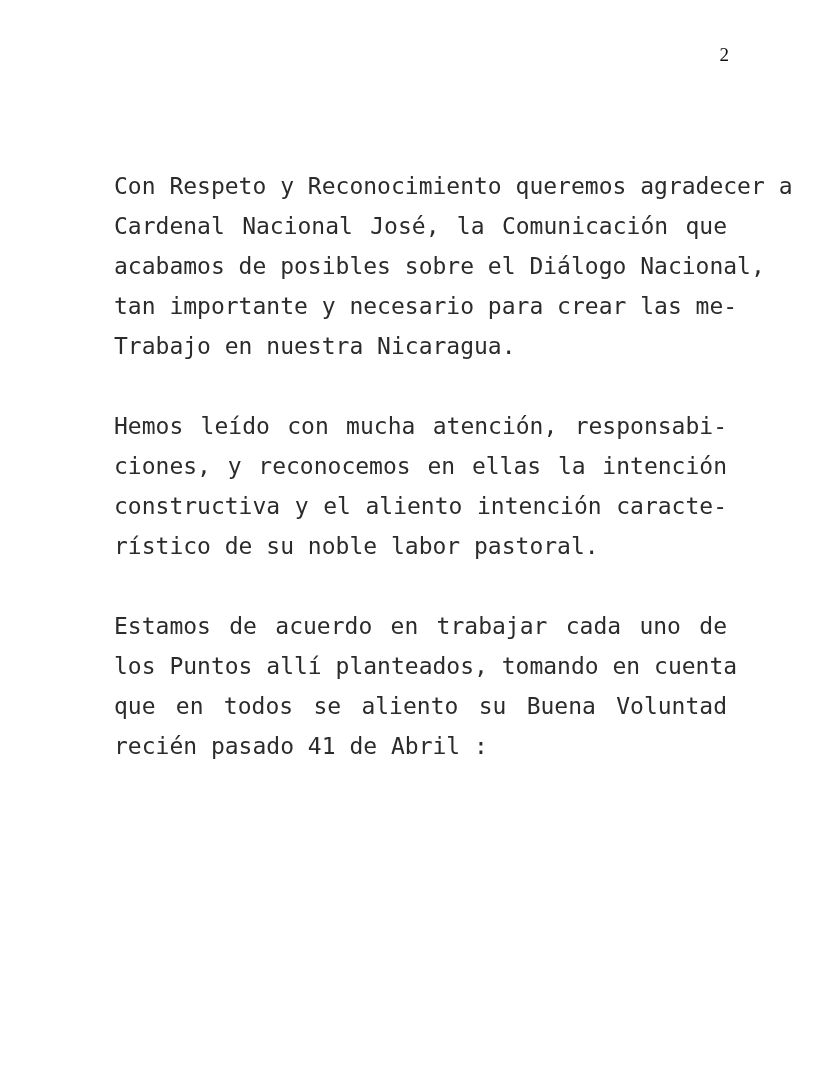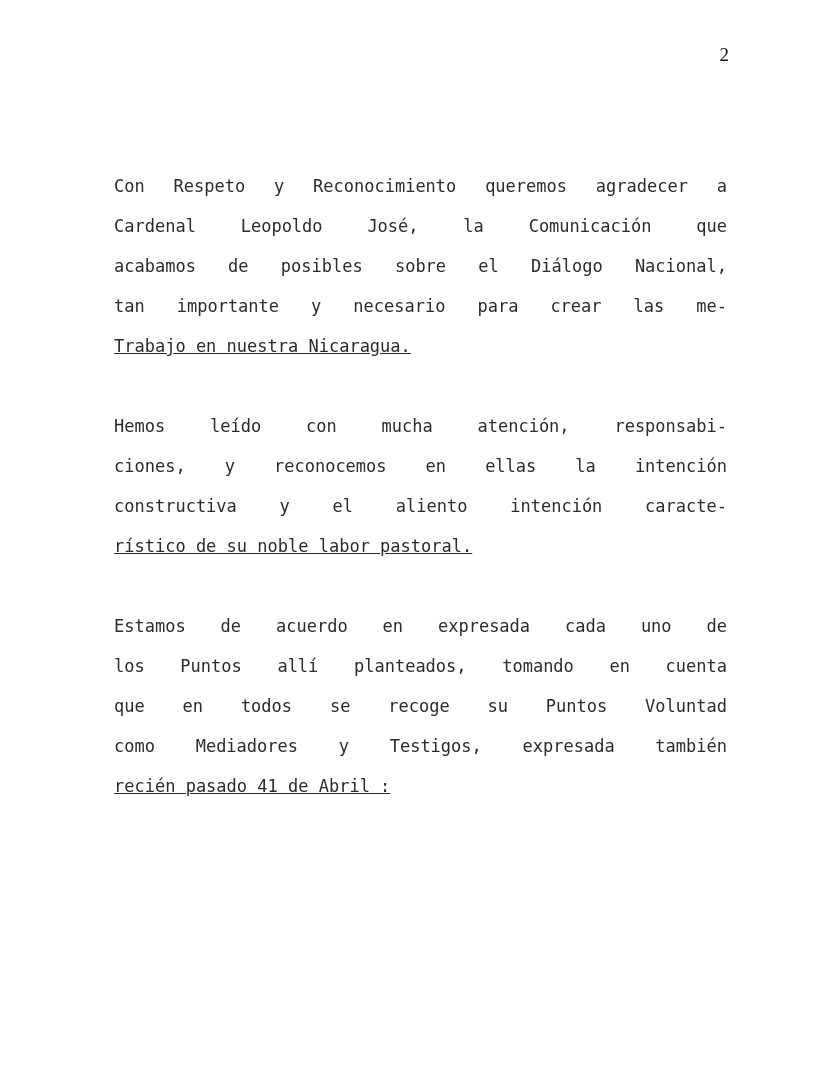--- a/index.html
+++ b/index.html
@@ -35,21 +35,21 @@
   
   .doc-body {
     position: absolute;
     left: 114px;
     top: 166px;
     width: 613px;
   }
   .para {
     margin: 0 0 40px 0;
     font-family: "DejaVu Sans Mono", monospace;
-    font-size: 17px;
+    font-size: 23px;
     line-height: 40px;
     color: #2b2b2b;
     letter-spacing: 0;
     -webkit-font-smoothing: antialiased;
   }
   .para:last-child {
     margin-bottom: 0;
   }
   
   .tline {
@@ -58,49 +58,47 @@
     text-align: justify;
     text-align-last: justify;
     white-space: nowrap;
     height: 40px;
     overflow: visible;
   }
   
   .tline.last {
     text-align: left;
     text-align-last: left;
-    text-decoration: underline;
   }
 </style>
 </head>
 <body>
 
 <div class="page">
 
   <div class="page-number">2</div>
 
   <div class="doc-body">
 
     <p class="para">
       <span class="tline">Con Respeto y Reconocimiento queremos agradecer a</span>
-      <span class="tline">Cardenal Leopoldo José, la Comunicación que</span>
+      <span class="tline">Cardenal Nacional José, la Comunicación que</span>
       <span class="tline">acabamos de posibles sobre el Diálogo Nacional,</span>
       <span class="tline">tan importante y necesario para crear las me-</span>
       <span class="tline last">Trabajo en nuestra Nicaragua.</span>
     </p>
 
     <p class="para">
       <span class="tline">Hemos leído con mucha atención, responsabi-</span>
       <span class="tline">ciones, y reconocemos en ellas la intención</span>
       <span class="tline">constructiva y el aliento intención caracte-</span>
       <span class="tline last">rístico de su noble labor pastoral.</span>
     </p>
 
     <p class="para">
-      <span class="tline">Estamos de acuerdo en expresada cada uno de</span>
+      <span class="tline">Estamos de acuerdo en trabajar cada uno de</span>
       <span class="tline">los Puntos allí planteados, tomando en cuenta</span>
-      <span class="tline">que en todos se recoge su Puntos Voluntad</span>
-      <span class="tline">como Mediadores y Testigos, expresada también</span>
+      <span class="tline">que en todos se aliento su Buena Voluntad</span>
       <span class="tline last">recién pasado 41 de Abril :</span>
     </p>
 
   </div>
 </div>
 
 </body></html>

